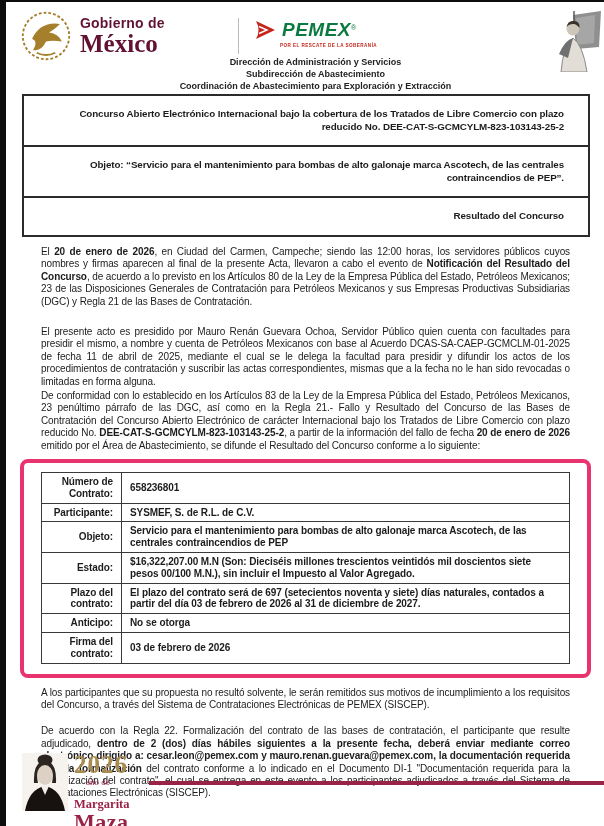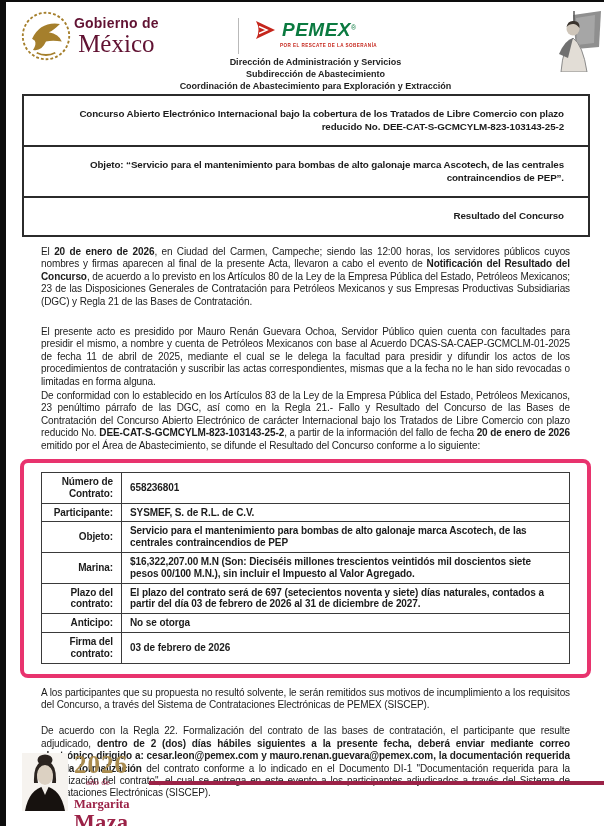--- a/index.html
+++ b/index.html
@@ -10,24 +10,24 @@
     width: 604px; height: 826px;
     margin: 0 auto;
     background: #ffffff;
     border-left: 6px solid #0d0d0d;
     border-top: 2px solid #0d0d0d;
     overflow: hidden;
     color: #1c1c1c;
   }
 
   
-  .gob-logo { position: absolute; left: 12px; top: 8px; display: flex; align-items: center; gap: 0; }
+  .gob-logo { position: absolute; left: 12px; top: 8px; display: flex; align-items: center; gap: 6px; }
   .gob-wordmark { color: #611232; line-height: 1; }
   .gob-wordmark .l1 { font-size: 14px; font-weight: 700; letter-spacing: .2px; }
-  .gob-wordmark .l2 { font-size: 25px; font-weight: 400; margin-top: 1px; font-family: "Liberation Serif", serif; text-align: center; }
+  .gob-wordmark .l2 { font-size: 25px; font-weight: 700; margin-top: 1px; font-family: "Liberation Serif", serif; }
   .logo-divider { position: absolute; left: 232px; top: 16px; width: 1px; height: 36px; background: #b9b9b9; }
   .pemex-logo { position: absolute; left: 248px; top: 16px; }
   .pemex-top { display: flex; align-items: center; gap: 4px; }
   .pemex-word { color: #0b7a40; font-size: 19px; font-weight: 700; font-style: italic; letter-spacing: .5px; }
   .pemex-reg { color: #0b7a40; font-size: 7px; vertical-align: super; }
   .pemex-tagline { color: #c5261c; font-size: 4.6px; font-weight: 700; letter-spacing: .45px; margin-top: 1px; padding-left: 26px; }
   .figure-img { position: absolute; left: 543px; top: 8px; }
 
   .dept { padding-top: 54px; text-align: center; margin-left: 21px; }
   .dept-line { font-size: 9px; font-weight: 700; line-height: 12px; color: #222; }
@@ -141,21 +141,21 @@
             </tr>
             <tr>
               <td class="label-cell">Participante:</td>
               <td class="value-cell">SYSMEF, S. de R.L. de C.V.</td>
             </tr>
             <tr>
               <td class="label-cell">Objeto:</td>
               <td class="value-cell">Servicio para el mantenimiento para bombas de alto galonaje marca Ascotech, de las centrales contraincendios de PEP</td>
             </tr>
             <tr>
-              <td class="label-cell">Marina:</td>
+              <td class="label-cell">Estado:</td>
               <td class="value-cell">$16,322,207.00 M.N (Son: Dieciséis millones trescientos veintidós mil doscientos siete pesos 00/100 M.N.), sin incluir el Impuesto al Valor Agregado.</td>
             </tr>
             <tr>
               <td class="label-cell">Plazo del contrato:</td>
               <td class="value-cell">El plazo del contrato será de 697 (setecientos noventa y siete) días naturales, contados a partir del día 03 de febrero de 2026 al 31 de diciembre de 2027.</td>
             </tr>
             <tr>
               <td class="label-cell">Anticipo:</td>
               <td class="value-cell">No se otorga</td>
             </tr>

